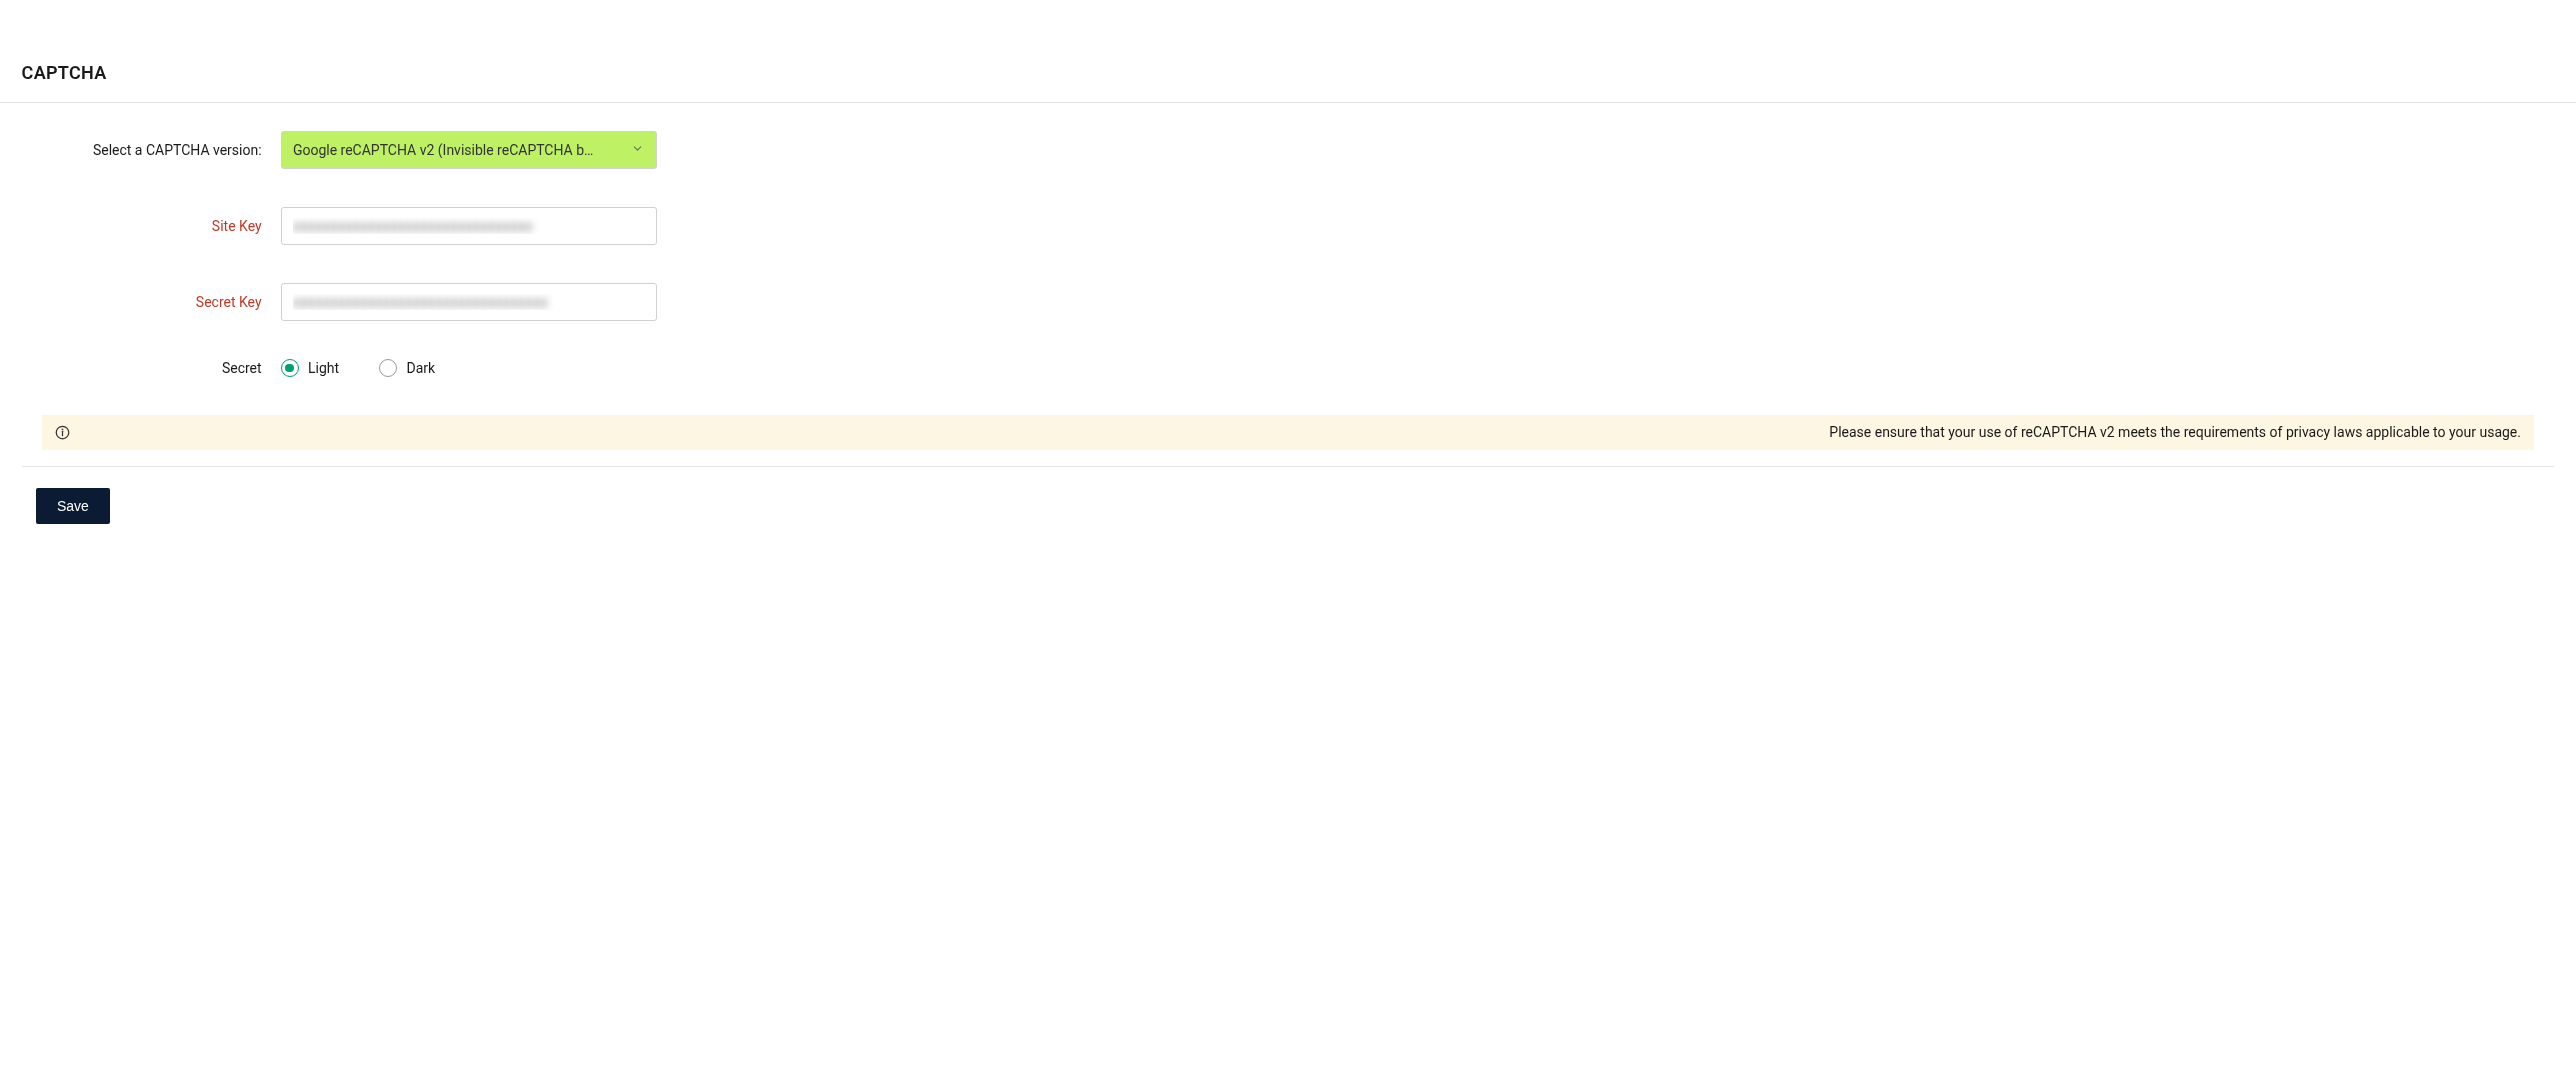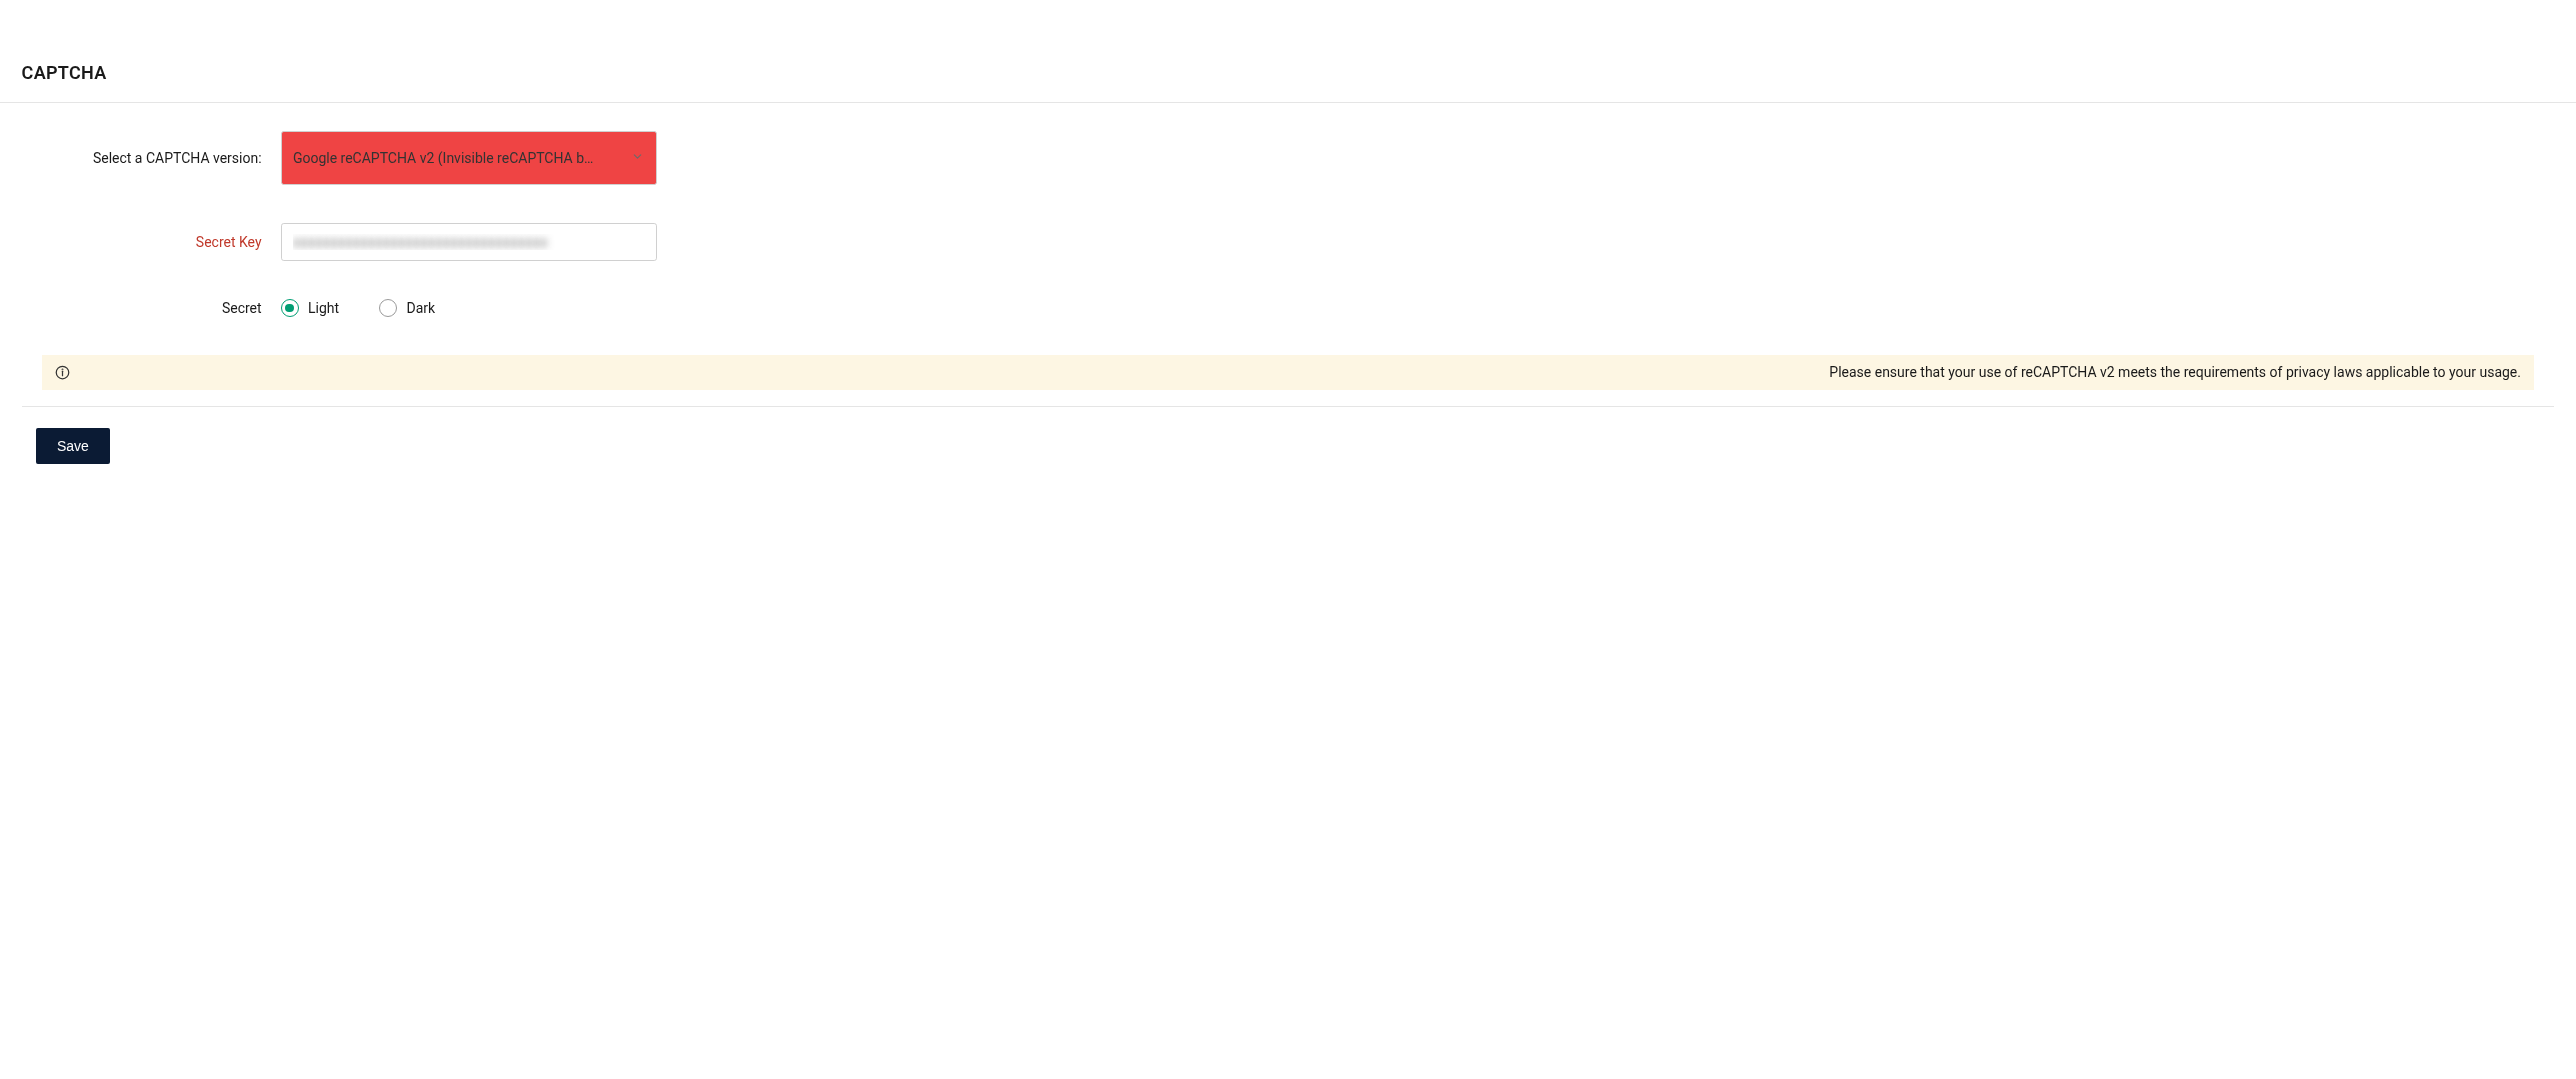--- a/index.html
+++ b/index.html
@@ -37,28 +37,28 @@
       padding-right: 19px;
       font-size: 14px;
       color: #1a1a1a;
     }
     .form-label.required {
       color: #c0392b;
     }
     .select-wrapper {
       position: relative;
       width: 376px;
-      height: 54px;
+      height: 38px;
       border: 0.9px solid #d0d0d0;
       border-radius: 2.8px;
       display: flex;
       align-items: center;
       padding: 0 36px 0 11.3px;
       cursor: pointer;
-      background: #ef4444;
+      background: #bef264;
     }
     .select-wrapper .select-text {
       overflow: hidden;
       white-space: nowrap;
       text-overflow: ellipsis;
       color: #333;
       font-size: 14px;
     }
     .chevron {
       position: absolute;
@@ -168,20 +168,24 @@
     <div class="select-wrapper">
       <span class="select-text">Google reCAPTCHA v2 (Invisible reCAPTCHA b…</span>
       <span class="chevron">
         <svg width="13" height="13" viewBox="0 0 24 24" fill="none" stroke-width="2" stroke-linecap="round" stroke-linejoin="round">
             <polyline points="6 9 12 15 18 9"></polyline>
           </svg>
       </span>
     </div>
   </div>
 
+  <div class="form-row">
+    <label class="form-label required">Site Key</label>
+    <input type="text" class="text-input blurred" value="xxxxxxxxxxxxxxxxxxxxxxxxxxxxxxxx" style="">
+  </div>
 
   <div class="form-row">
     <label class="form-label required">Secret Key</label>
     <input type="text" class="text-input blurred" value="xxxxxxxxxxxxxxxxxxxxxxxxxxxxxxxxxx" style="">
   </div>
 
 
   <div class="form-row">
     <label class="form-label">Secret</label>
     <div class="radio-group">

